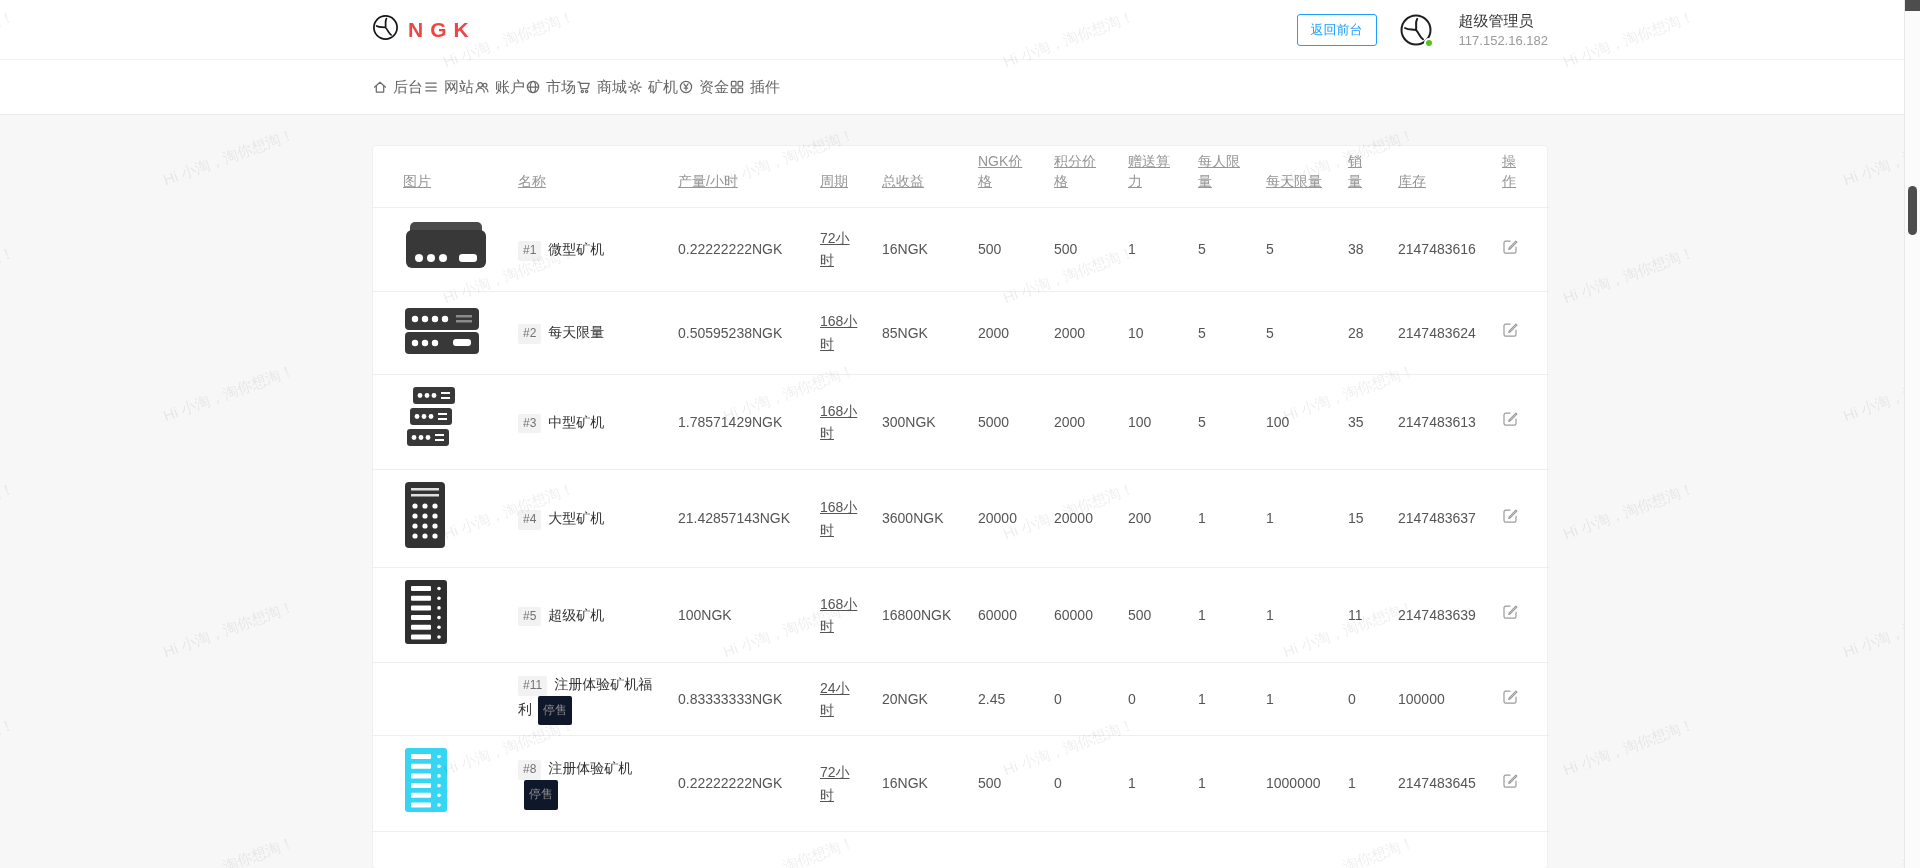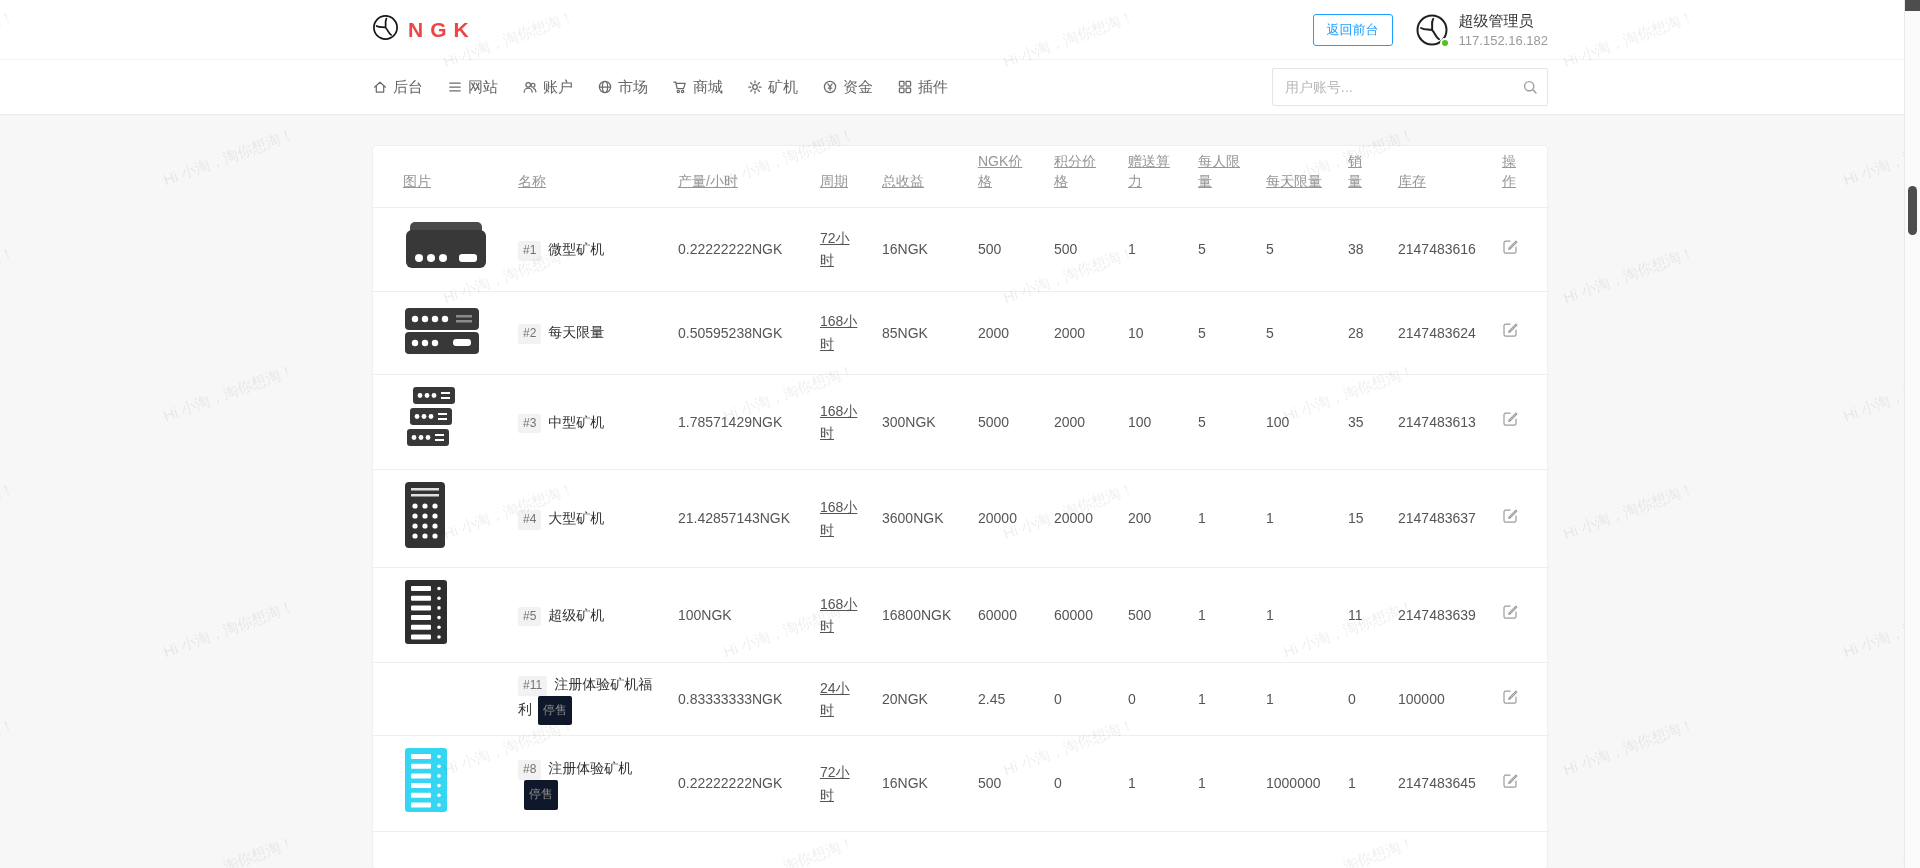--- a/index.html
+++ b/index.html
@@ -13,32 +13,32 @@
   .inner { width:1176px; margin:0 auto; height:100%; display:flex; align-items:center; }
 
   
   .topbar { height:60px; background:#fff; border-bottom:1px solid #f3f3f3; position:relative; z-index:10; }
   .topbar .inner { justify-content:space-between; }
   .logo { display:flex; align-items:center; gap:9px; cursor:pointer; }
   .logo-text { font-size:21px; font-weight:700; letter-spacing:7px; color:#ef4444; }
   .top-right { display:flex; align-items:center; gap:22px; }
   .back-btn { display:inline-block; padding:6px 13px; border:1px solid #1e9fff; color:#1e9fff;
               font-size:13px; border-radius:3px; cursor:pointer; background:#fff; text-decoration:none; }
-  .admin { display:flex; align-items:center; gap:10px; cursor:pointer; }
+  .admin { display:flex; align-items:center; gap:26px; cursor:pointer; }
   .avatar { position:relative; width:34px; height:34px; display:inline-flex; }
   .online-dot { position:absolute; right:-1px; bottom:-1px; width:10px; height:10px; border-radius:50%;
                 background:#52c41a; border:2px solid #fff; }
   .admin-text { display:flex; flex-direction:column; gap:2px; }
   .admin-name { font-size:15px; color:#333; }
   .admin-ip { font-size:13px; color:#9a9a9a; }
 
   
   .navbar { height:55px; background:#fff; border-bottom:1px solid #e9e9e9; position:relative; z-index:10; }
   .navbar .inner { justify-content:space-between; }
-  .nav-menu { display:flex; align-items:center; gap:24px; }
+  .nav-menu { display:flex; align-items:center; }
   .nav-item { display:flex; align-items:center; gap:5px; color:#666; font-size:15px; cursor:pointer; text-decoration:none; }
   .nav-item svg { display:block; }
   .search-box { position:relative; }
   .search-input { width:276px; height:38px; border:1px solid #e5e5e5; border-radius:2px;
                   padding:0 36px 0 12px; font-size:14px; color:#666; outline:none; background:#fff;
                   font-family:"Liberation Sans","DejaVu Sans",sans-serif; }
   .search-input::placeholder { color:#b8b8b8; }
   .search-icon { position:absolute; right:10px; top:50%; transform:translateY(-50%); cursor:pointer; display:inline-flex; }
 
   
@@ -192,29 +192,20 @@
             <svg width="16" height="16" viewBox="0 0 16 16" fill="none" stroke="#6b6b6b" stroke-width="1.25" stroke-linecap="round" stroke-linejoin="round">
               <rect x="2.4" y="2.4" width="4.6" height="4.6" rx="0.8"></rect>
               <rect x="9" y="2.4" width="4.6" height="4.6" rx="0.8"></rect>
               <rect x="2.4" y="9" width="4.6" height="4.6" rx="0.8"></rect>
               <rect x="9" y="9" width="4.6" height="4.6" rx="0.8"></rect>
             </svg>
           </span>
     <span class="nav-label">插件</span>
   </a>
 </nav>
-    <div class="search-box">
-      <input class="search-input" placeholder="用户账号..." style="">
-      <span class="search-icon">
-        <svg width="16" height="16" viewBox="0 0 16 16" fill="none" stroke="#9b9b9b" stroke-width="1.4" stroke-linecap="round">
-          <circle cx="7.2" cy="7.2" r="4.6"></circle>
-            <path d="M10.6 10.6 14 14"></path>
-        </svg>
-      </span>
-    </div>
   </div>
 </div>
 
 <div class="main">
   <div class="card">
     <table>
       <colgroup id="colgroup">
           <col class="col-image">
           <col class="col-name">
           <col class="col-yield">

